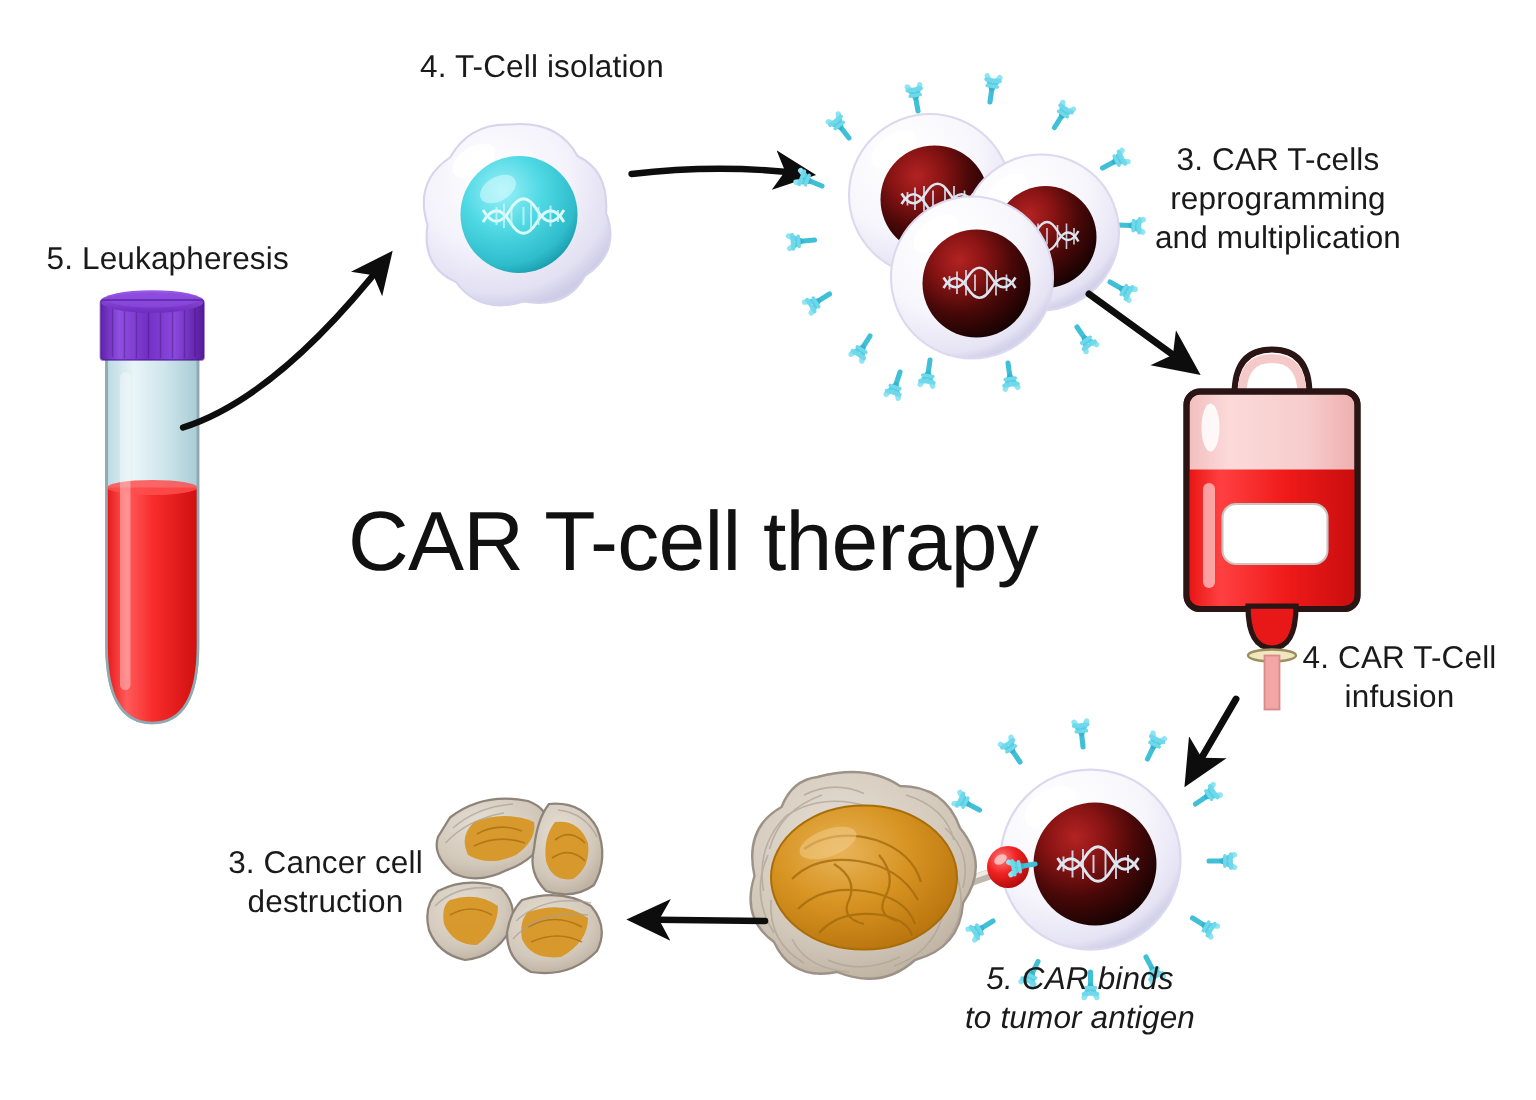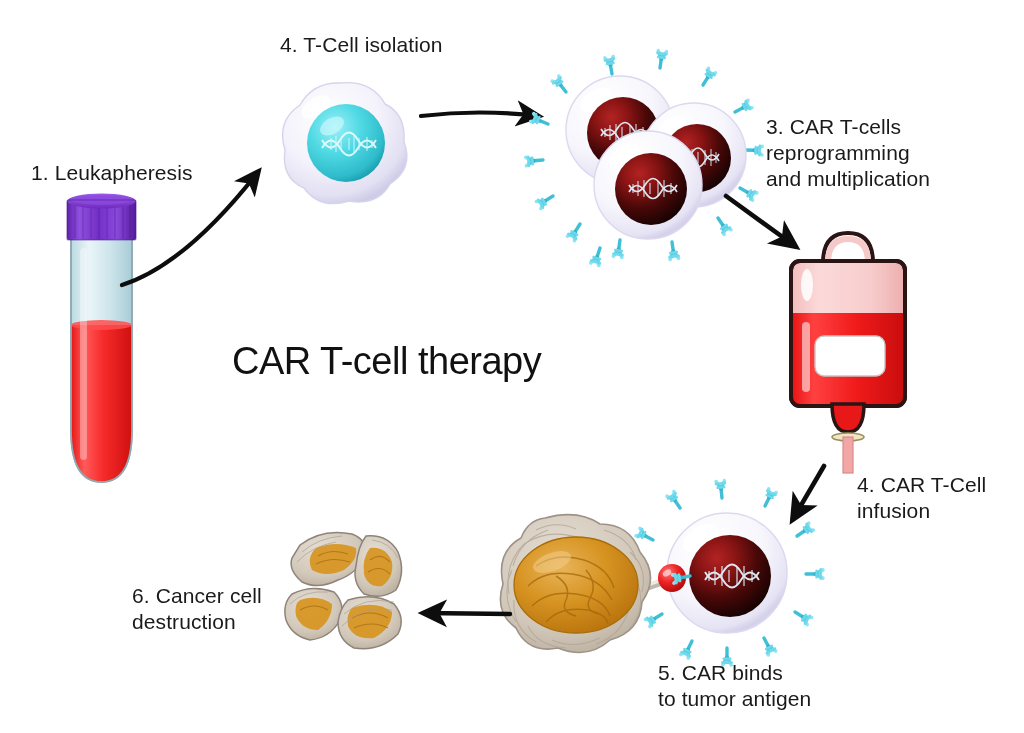--- a/index.html
+++ b/index.html
@@ -23,26 +23,26 @@
     font-family: "Liberation Sans", sans-serif;
     font-size: 21px;
     line-height: 26px;
     white-space: pre-line;
     letter-spacing: 0.1px;
   }
   .center-title {
     position: absolute;
     color: #111111;
     font-family: "Liberation Sans", sans-serif;
-    font-size: 38px;
+    font-size: 56px;
     line-height: 62px;
     letter-spacing: -0.5px;
     white-space: nowrap;
   }
-  .t-align-center { text-align: left; margin-top: 20px; }
+  .t-align-center { text-align: center; }
   .t-align-left { text-align: left; }
 
   svg.layer {
     position: absolute;
     left: 0; top: 0;
     width: 1024px;
     height: 733px;
     pointer-events: none;
   }
   .bag-label-text {
@@ -463,33 +463,33 @@
           <path d="M354,628 Q372,620 388,628"></path>
         </g>
         <g fill="none" stroke="#aaa093" stroke-width="1" opacity="0.7">
           <path d="M344,614 Q364,596 394,602"></path>
           <path d="M342,626 Q360,606 392,610"></path>
         </g>
       </g>
     </g>
   </svg>
 
-  <div class="label t-align-left" style="left:31px; top:160px;">1. Leukapheresis</div>
+  <div class="label t-align-left" style="left:31px; top:160px;">5. Leukapheresis</div>
 
   <div class="label t-align-left" style="left:280px; top:32px;">4. T-Cell isolation</div>
 
   <div class="label t-align-center" style="left:766px; top:94px; width:172px;">3. CAR T-cells
 reprogramming
 and multiplication</div>
 
-  <div class="label t-align-center" style="left:857px; top:452px; width:152px;">4. CAR T-Cell
+  <div class="label t-align-center" style="left:857px; top:426px; width:152px;">4. CAR T-Cell
 infusion</div>
 
-  <div class="label t-align-center" style="left:658px; top:640px; width:190px;">5. CAR binds
+  <div class="label t-align-center" style="left:625px; top:640px; width:190px;font-style:italic;">5. CAR binds
 to tumor antigen</div>
 
-  <div class="label t-align-center" style="left:132px; top:563px; width:170px;">6.  Cancer cell
+  <div class="label t-align-center" style="left:132px; top:563px; width:170px;">3.  Cancer cell
 destruction</div>
 
   <div class="center-title" style="left:232px; top:330px;">CAR T-cell therapy</div>
 
 
 </div>
 
 </body></html>

